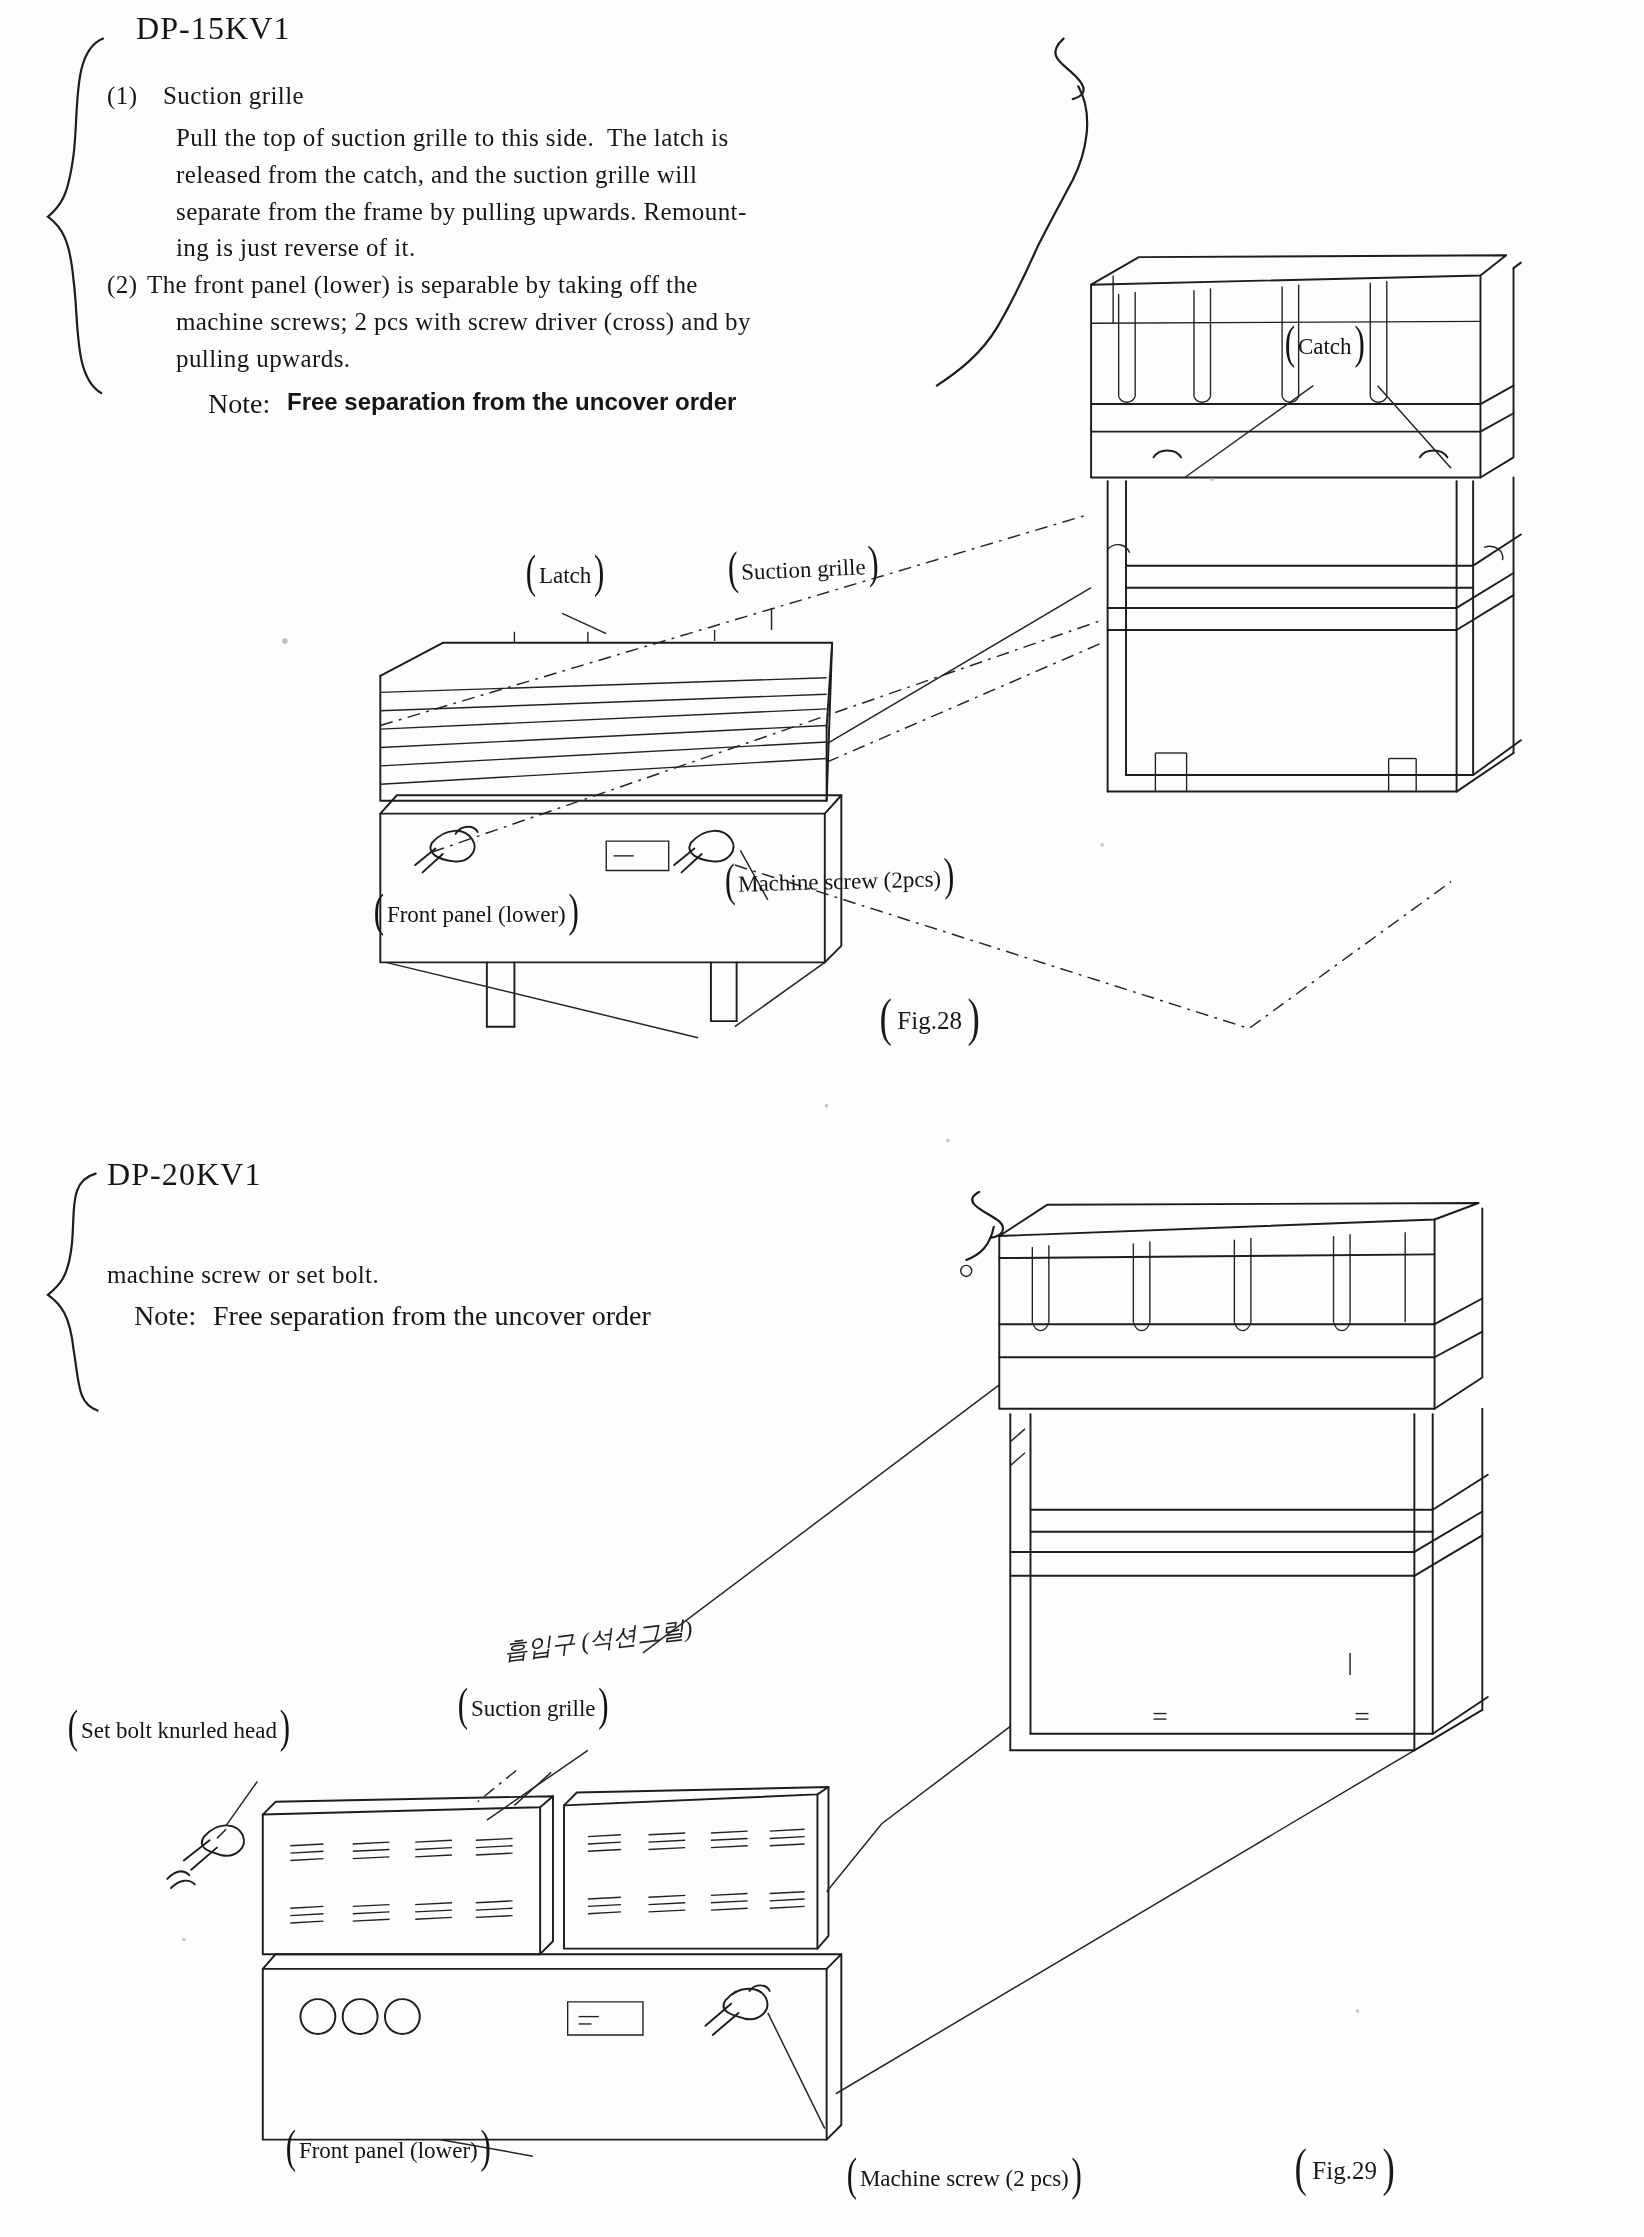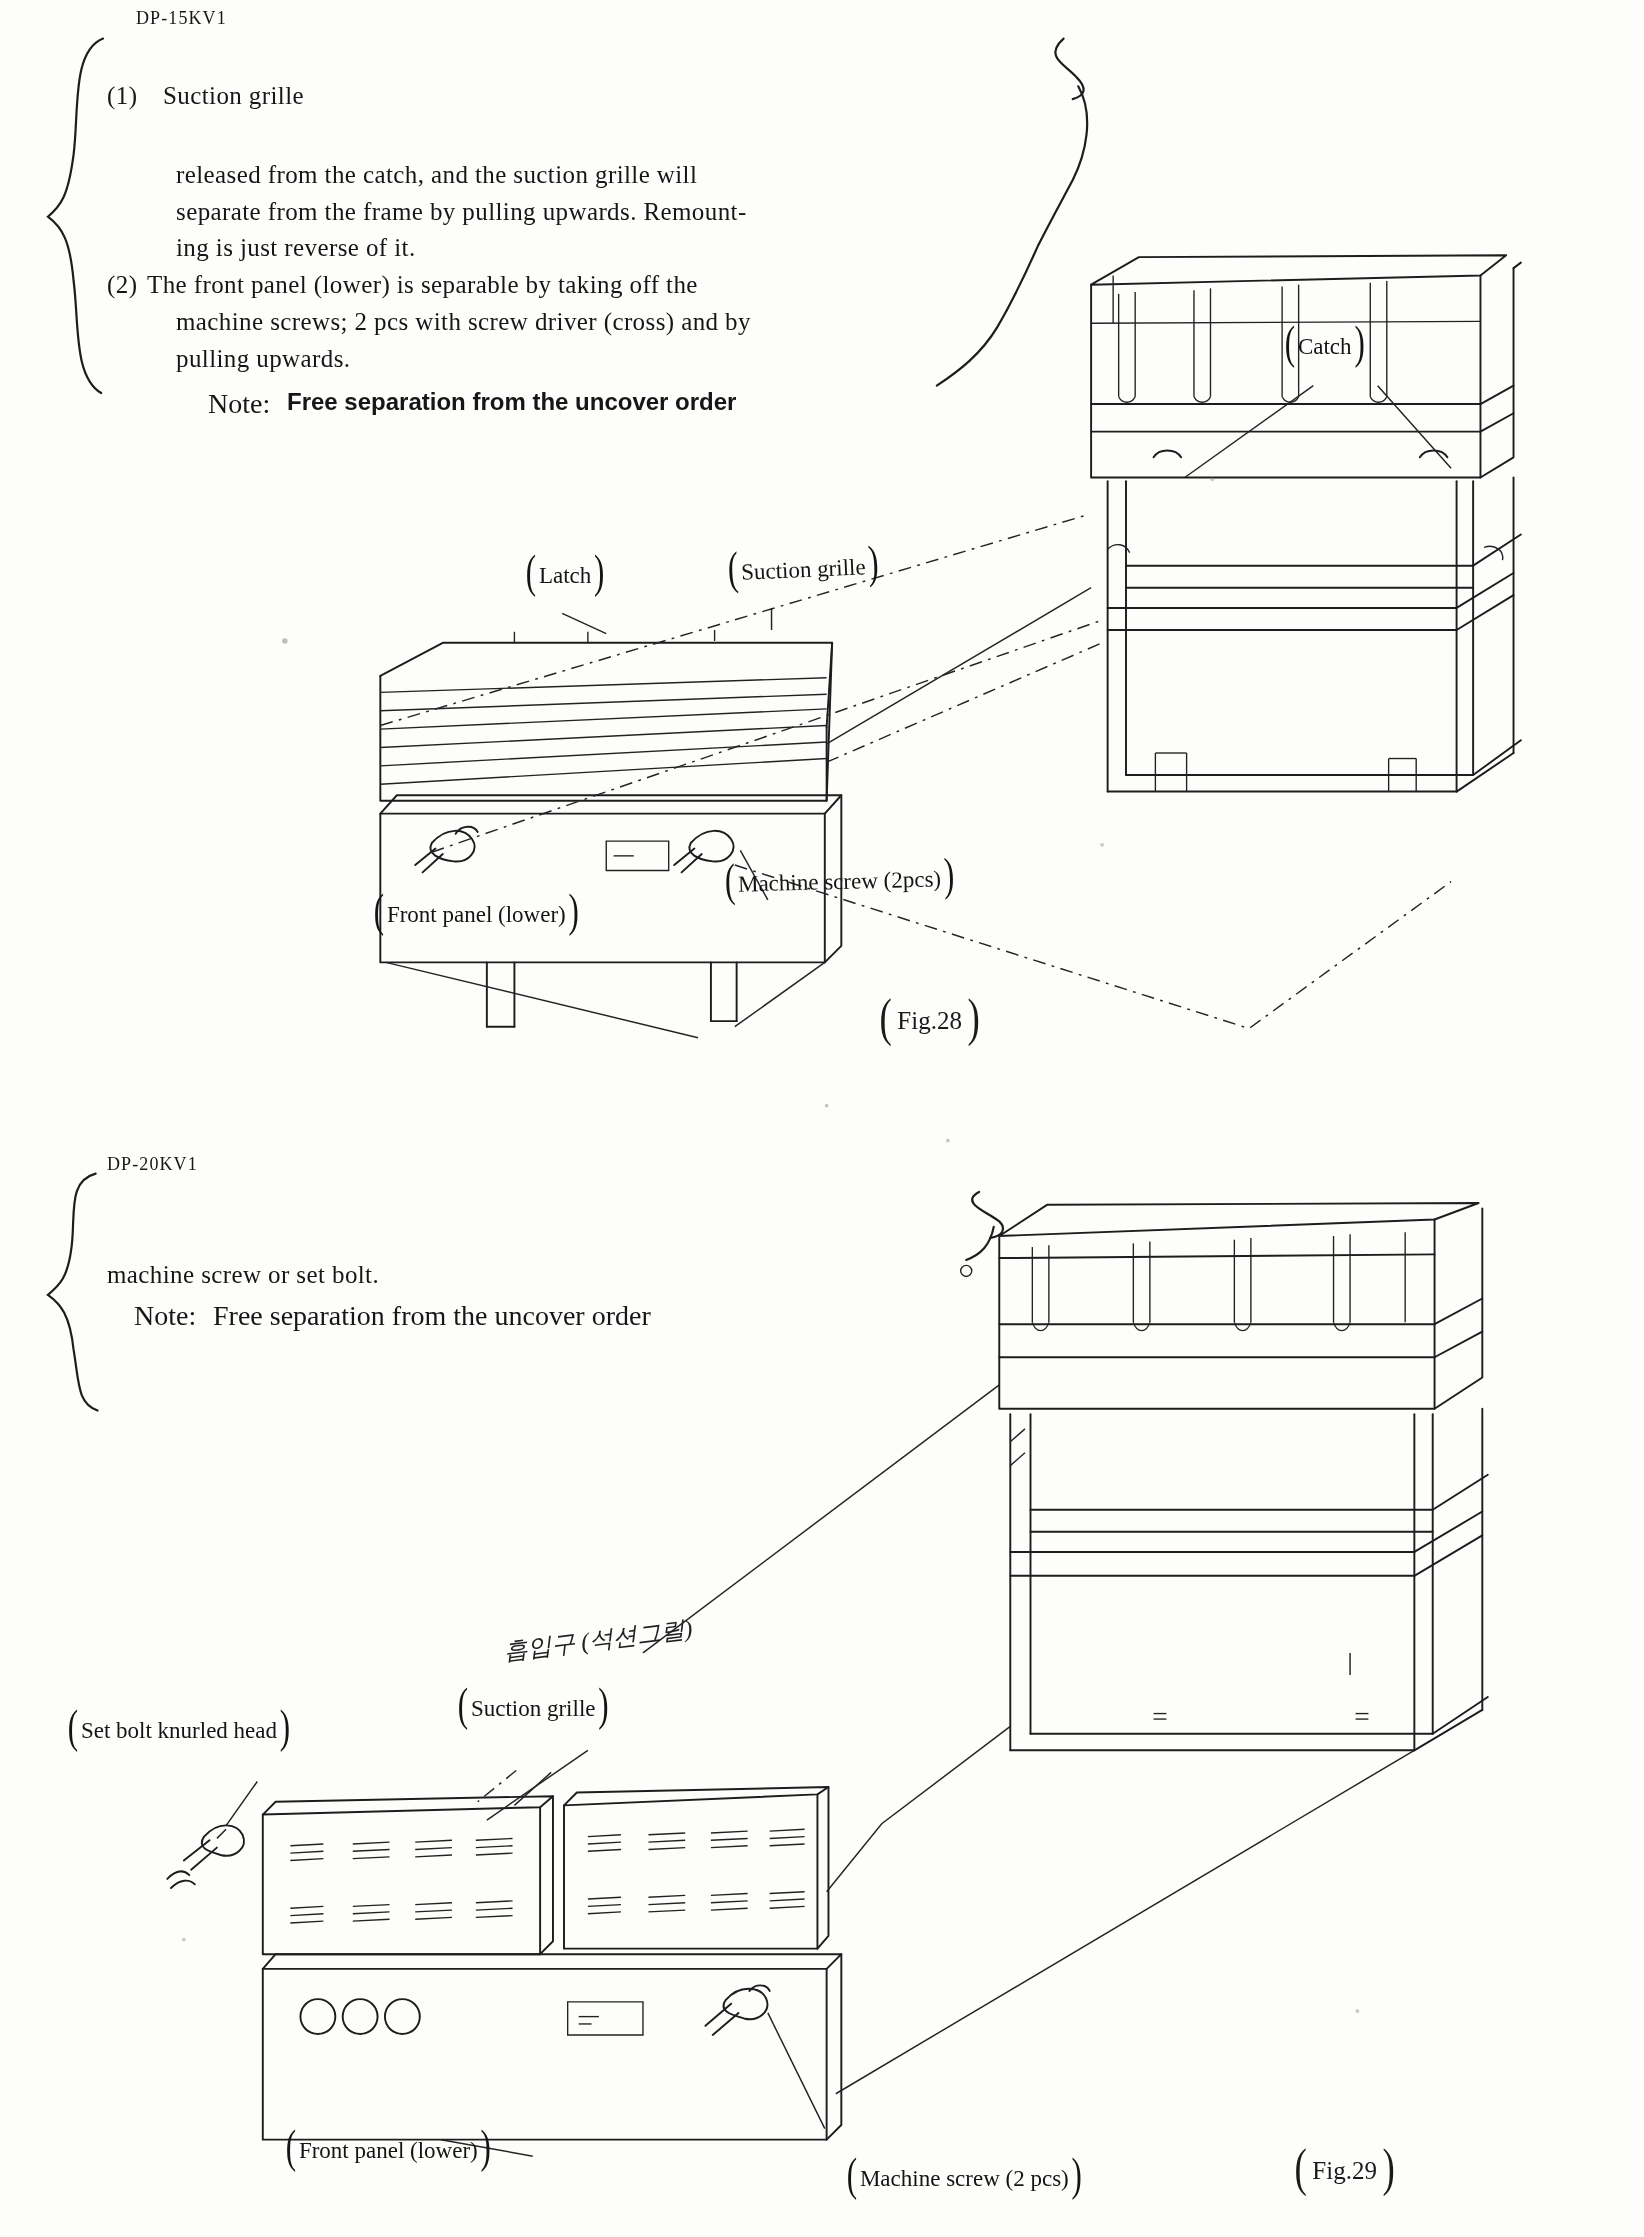--- a/index.html
+++ b/index.html
@@ -23,21 +23,21 @@
   
   .txt {
     position: absolute;
     white-space: pre;
     line-height: 1.32;
     color: #161616;
   }
 
   
   .model-title {
-    font-size: 18px;
+    font-size: 32px;
     letter-spacing: 1.1px;
     font-family: "Liberation Serif", serif;
   }
 
   .body-line { font-size: 25px; letter-spacing: 0.4px; }
 
   .note-line { font-size: 28px; }
   .note-strong { font-weight: bold; font-family: "Liberation Sans", sans-serif; font-size: 24px;}
 
   
@@ -388,20 +388,21 @@
       <circle cx="900" cy="1204" r="2" fill="#9a9a9a"></circle>
       <circle cx="1200" cy="920" r="2" fill="#9a9a9a"></circle>
     </g>
   </svg>
 
   <div class="txt model-title" style="left:136px; top:7.3px;">DP-15KV1</div>
 
   <div class="txt body-line" style="left:107px; top:79px;">(1)</div>
   <div class="txt body-line" style="left:163px; top:79px;">Suction grille</div>
 
+  <div class="txt body-line" style="left:176px; top:121px;">Pull the top of suction grille to this side.  The latch is</div>
   <div class="txt body-line" style="left:176px; top:195px;">separate from the frame by pulling upwards. Remount-</div>
   <div class="txt body-line" style="left:176px; top:158px;">released from the catch, and the suction grille will</div>
   <div class="txt body-line" style="left:176px; top:231px;">ing is just reverse of it.</div>
 
   <div class="txt body-line" style="left:107px; top:268px;">(2)</div>
   <div class="txt body-line" style="left:147px; top:268px;">The front panel (lower) is separable by taking off the</div>
   <div class="txt body-line" style="left:176px; top:305px;">machine screws; 2 pcs with screw driver (cross) and by</div>
   <div class="txt body-line" style="left:176px; top:342px;">pulling upwards.</div>
 
   <div class="txt note-line" style="left:208px; top:386px;">Note:</div>

